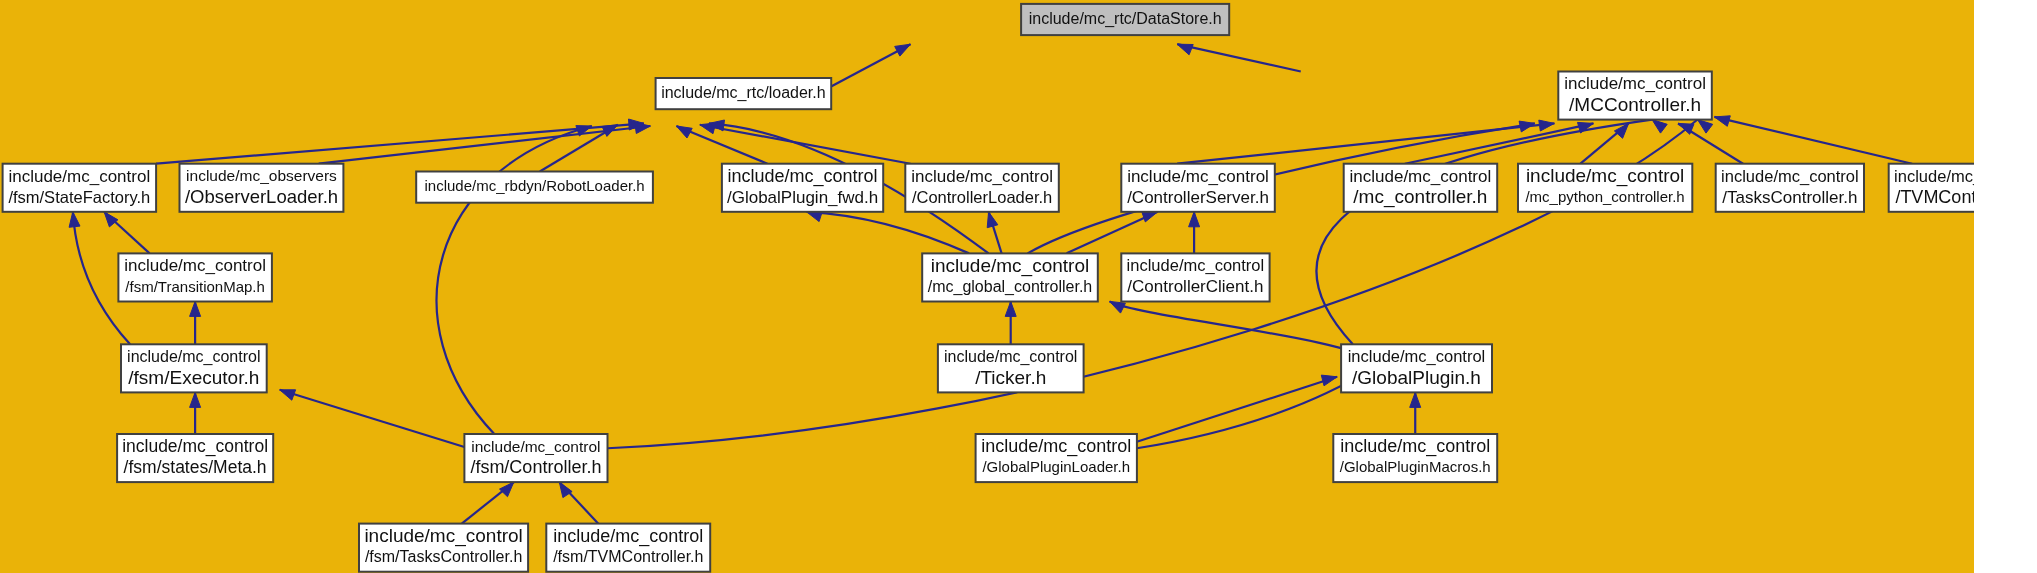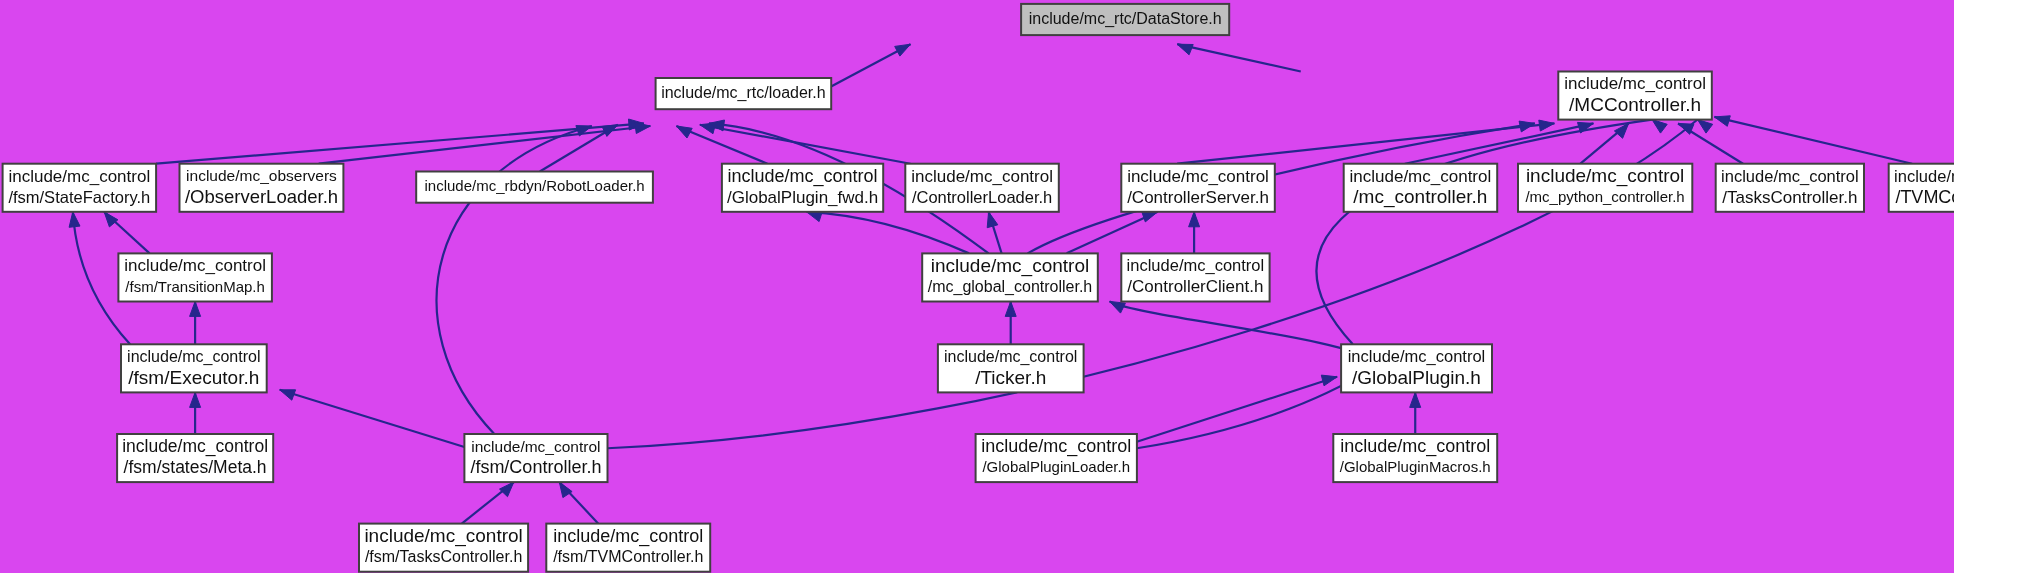--- a/index.html
+++ b/index.html
@@ -4,23 +4,24 @@
 <style>
   html, body {
     margin: 0;
     padding: 0;
     background: #ffffff;
   }
   #graph-root {
     position: relative;
     width: 1954px;
     height: 573px;
-    background: #d946ef;
+    background: #eab308;
     font-family: "Liberation Sans", sans-serif;
     overflow: hidden;
+    padding-left: 20px;
   }
   svg.graph-canvas {
     position: absolute;
     left: 0;
     top: 0;
     width: 2037px;
     height: 573px;
   }
   .edge-path {
     fill: none;

